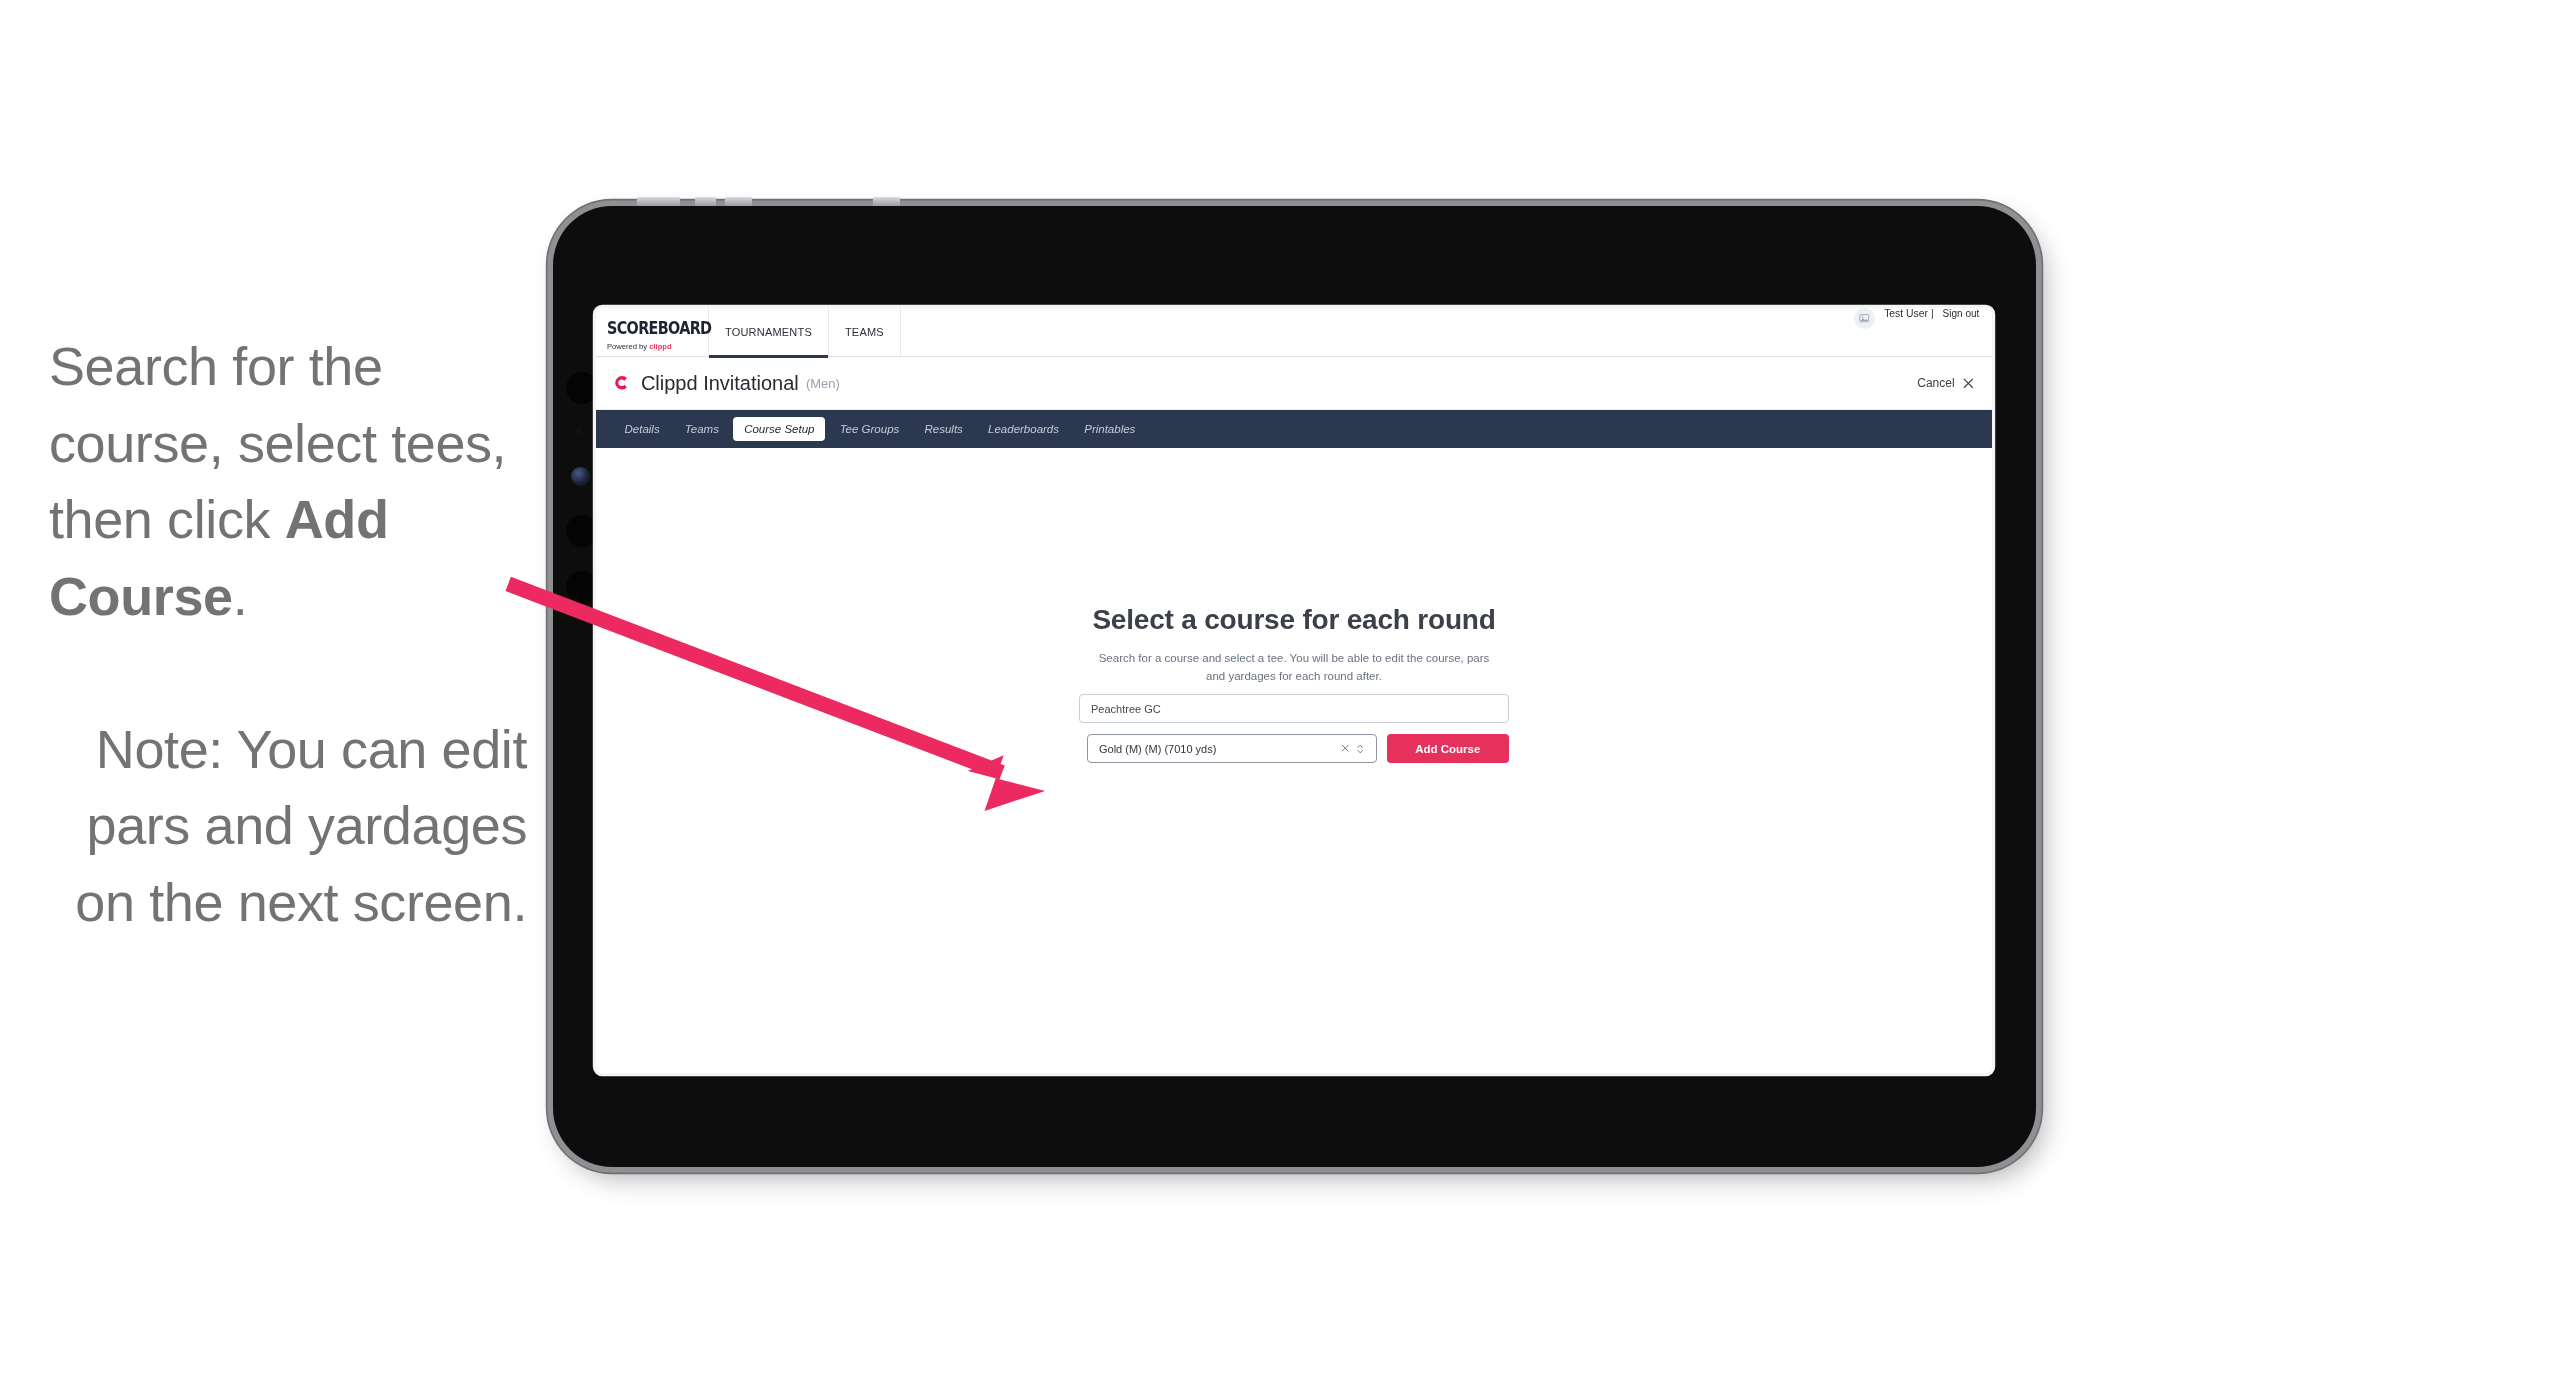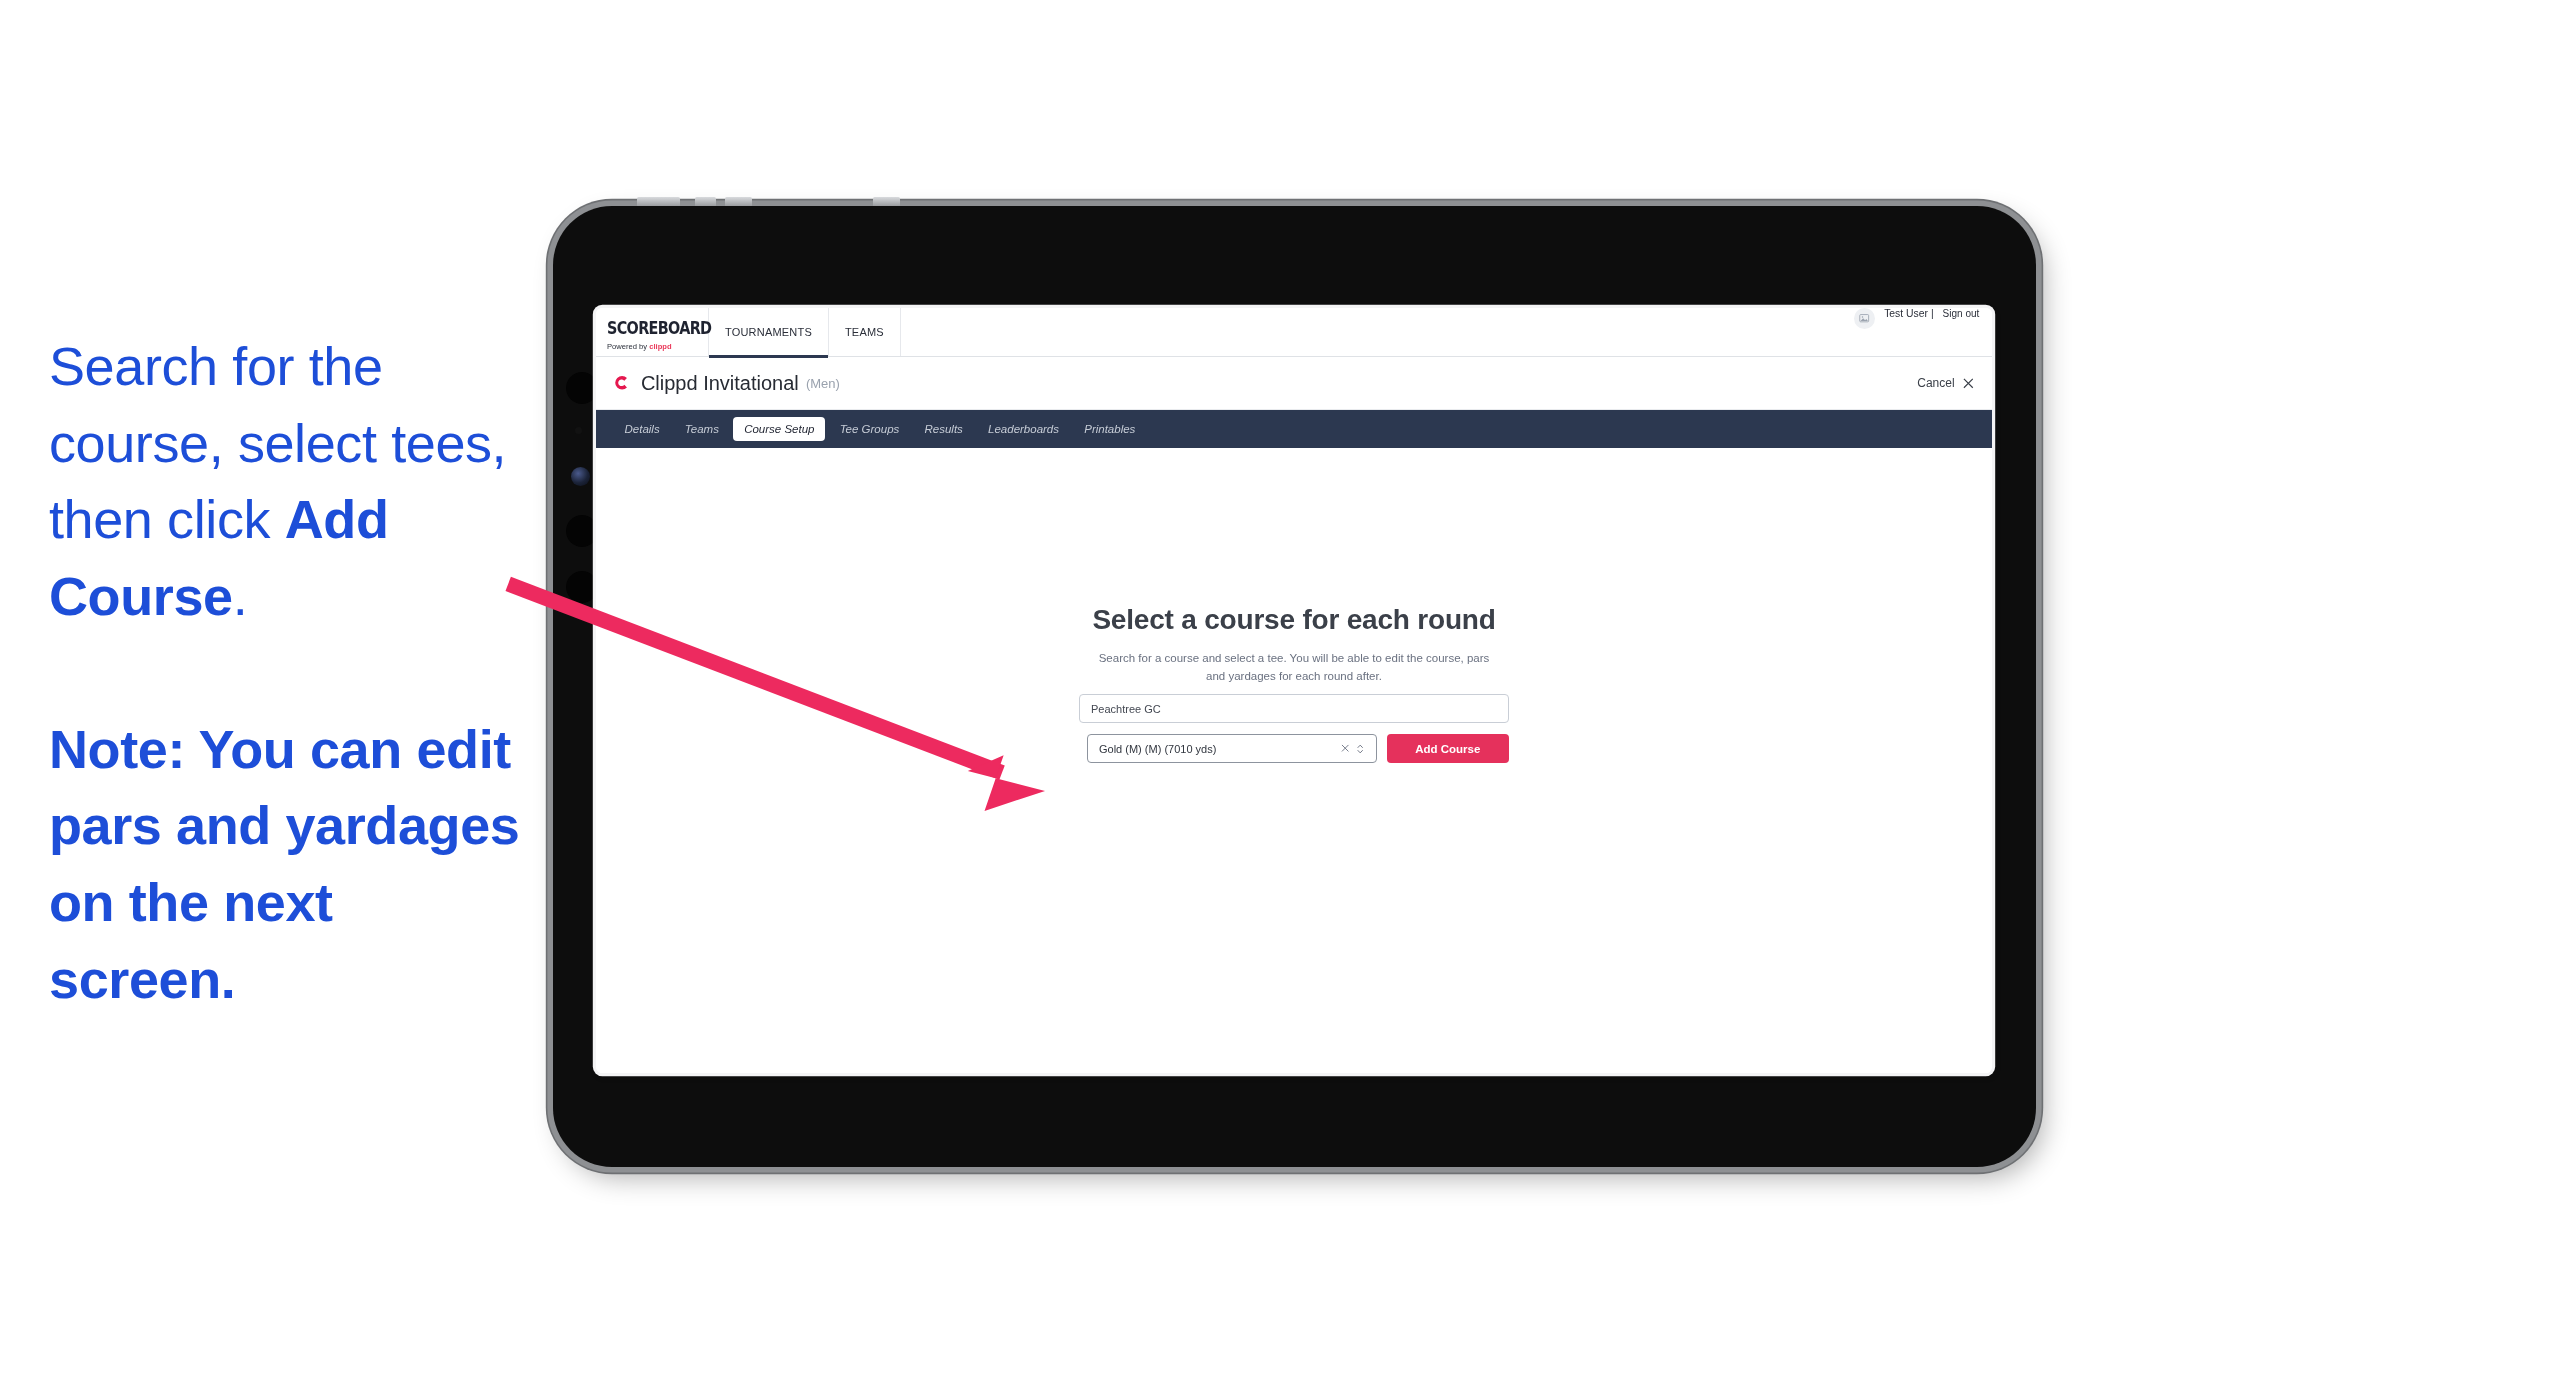--- a/index.html
+++ b/index.html
@@ -9,25 +9,25 @@
     font-family: "Liberation Sans", sans-serif;
     overflow: hidden;
   }
   #root { position: relative; width: 2576px; height: 1386px; }
 
   
   #caption {
     position: absolute;
     left: 49px; top: 328px;
     width: 478px;
-    color: #1d4ed8;
+    color: #737373;
   }
   .cap-block { font-size: 54px; line-height: 1.42; letter-spacing: -0.4px; }
   .cap-block.p1 { font-weight: 400; }
-  .cap-block.p2 { font-weight: 700; margin-top: 76px; }
+  .cap-block.p2 { font-weight: 400; margin-top: 76px; text-align: right; }
   .cap-strong { font-weight: 700; }
 
   
   #arrow { position: absolute; left: 0; top: 0; width: 2576px; height: 1386px;
            pointer-events: none; }
 
   
   #tablet {
     position: absolute;
     left: 553px; top: 206px;

